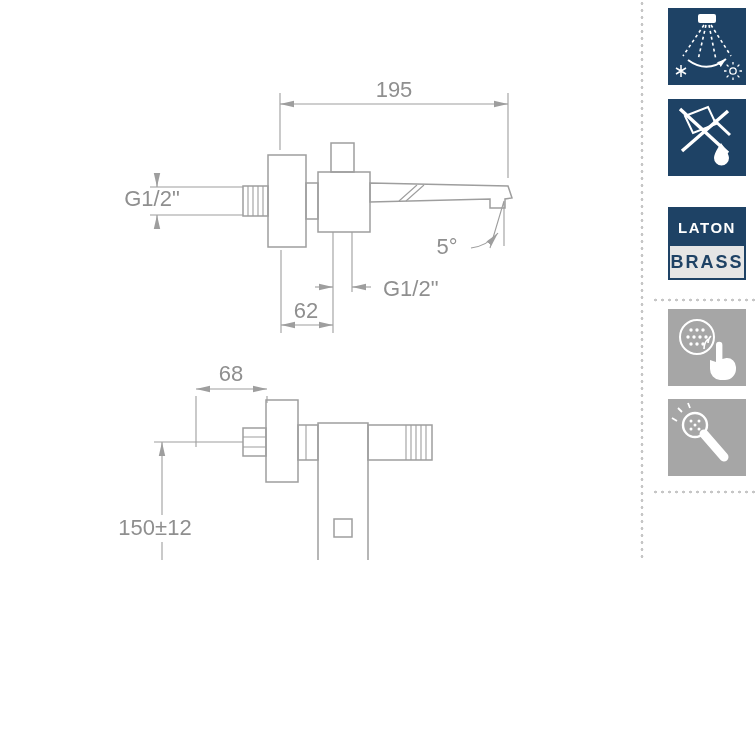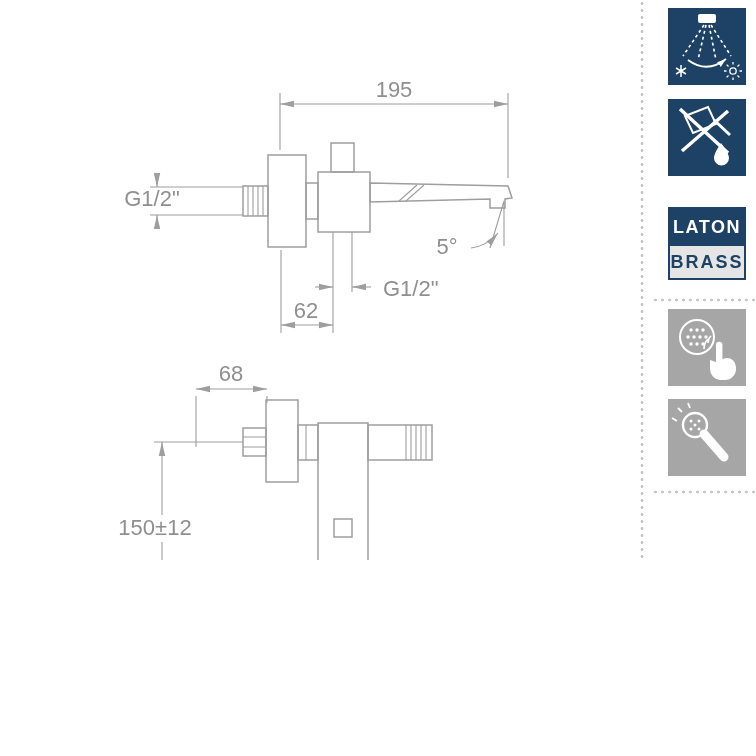--- a/index.html
+++ b/index.html
@@ -15,21 +15,21 @@
             background-size:4px 7px; }
   .dots-h { position:absolute; height:4px;
             background-image:radial-gradient(circle,#c6c6c6 1.3px,transparent 1.6px);
             background-size:7px 4px; }
 
   .tile { position:absolute; left:668px; width:78px; display:flex; align-items:center; justify-content:center; }
   .tile.navy { background:#1e4265; }
   .tile.gray { background:#a6a6a6; }
 
   .badge { position:absolute; left:668px; width:78px; border:2px solid #1e4265; background:#fff; }
-  .badge-top { background:#1e4265; color:#fff; font-weight:bold; font-size:18px;
+  .badge-top { background:#1e4265; color:#fff; font-weight:bold; font-size:15px;
                letter-spacing:1.5px; text-align:center; height:37px; line-height:37px; }
   .badge-bottom { background:#e5e5e5; color:#1e4265; font-weight:bold; font-size:18px;
                   letter-spacing:2px; text-align:center; height:32px; line-height:32px; }
 </style>
 </head>
 <body>
 
 <div class="stage">
 
   <svg class="drawing" width="640" height="756" viewBox="0 0 640 756" style="position:absolute;left:0;top:0">

